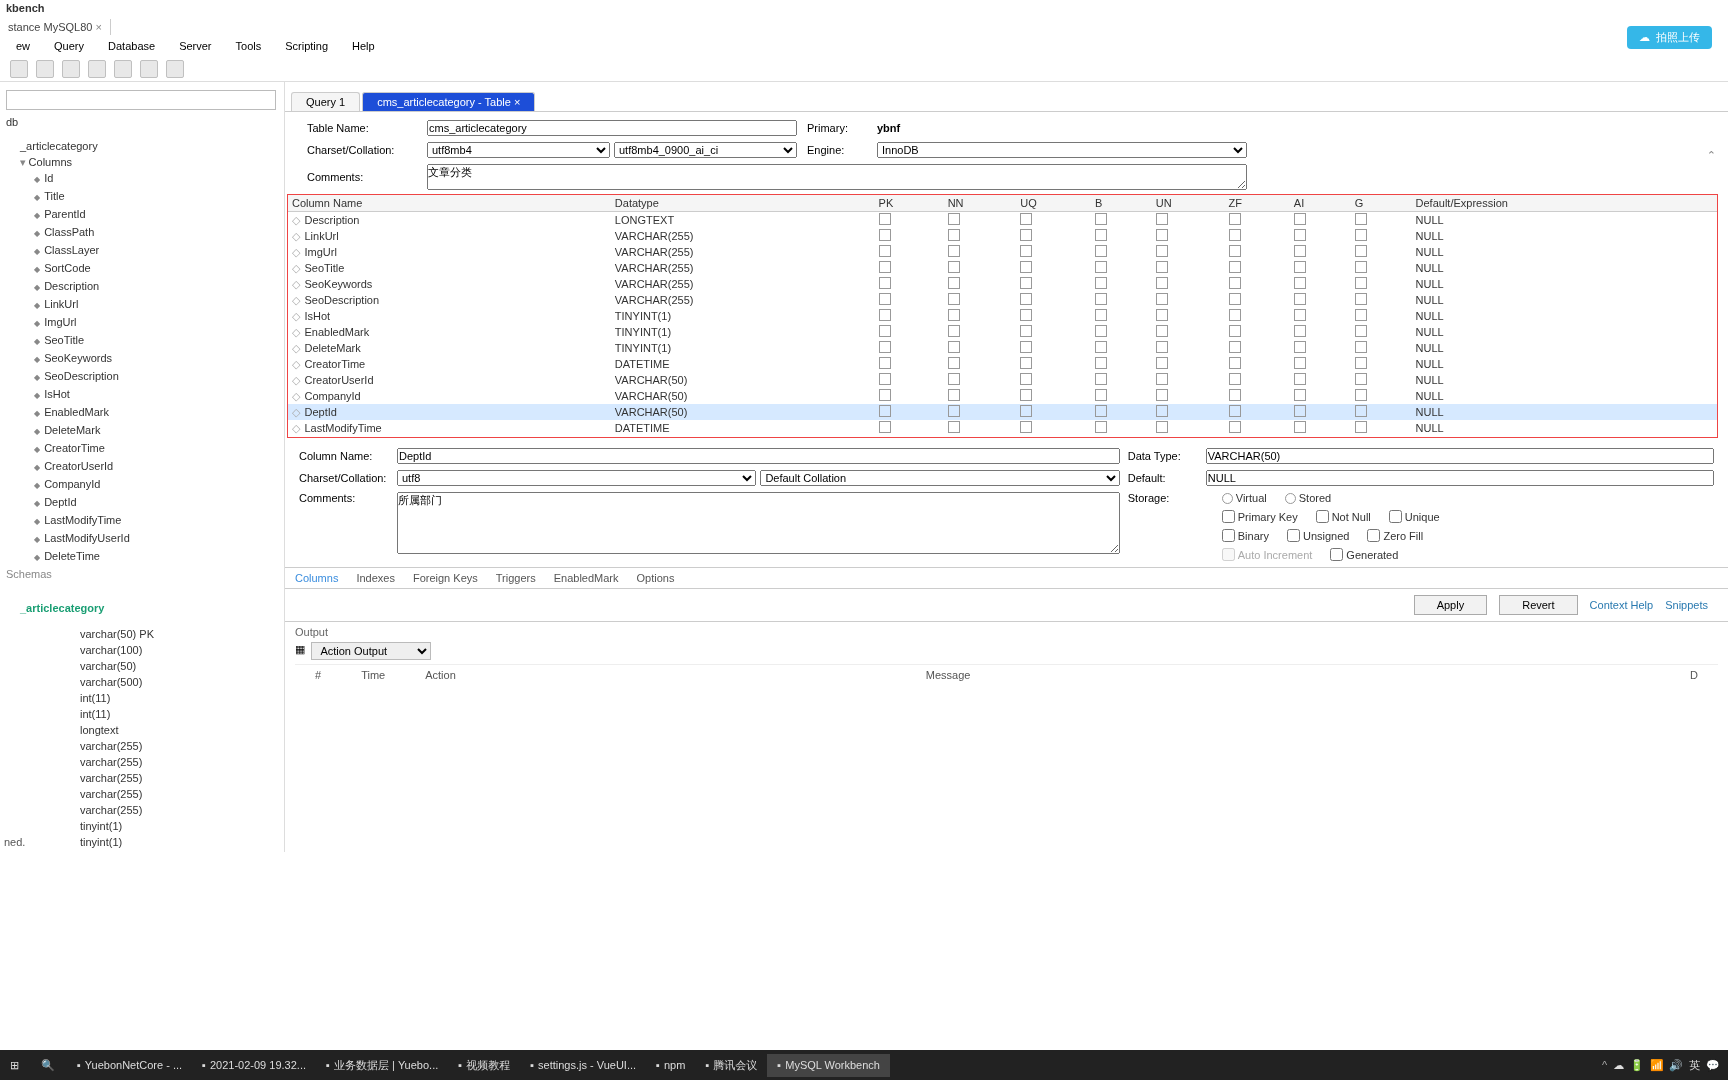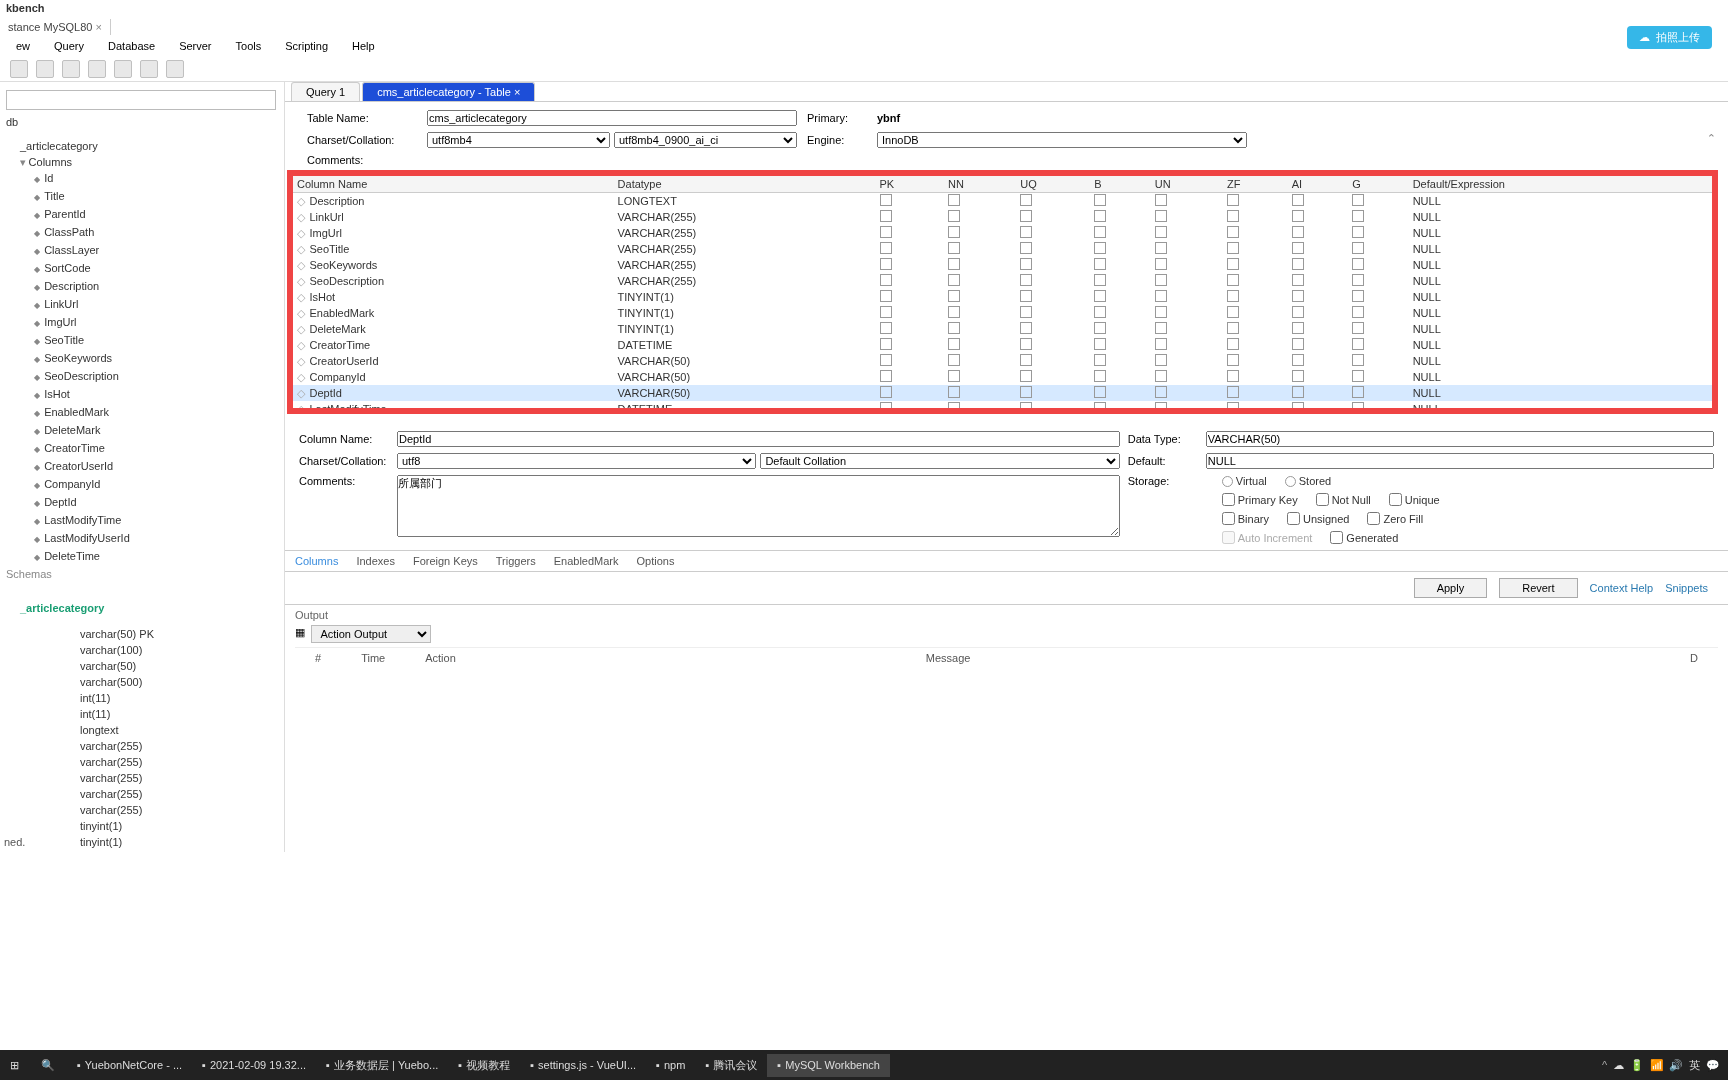--- a/index.html
+++ b/index.html
@@ -15,24 +15,24 @@
 .sidebar { width: 285px; border-right: 1px solid #ddd; padding: 4px 2px; overflow: hidden; position: relative; }
 .sidebar input { width: 270px; margin: 4px; border: 1px solid #bbb; padding: 3px; }
 .tree { padding-left: 4px; font-size: 11px; color: #333; line-height: 16px; }
 .tree .indent1 { padding-left: 14px; }
 .tree .indent2 { padding-left: 28px; }
 .tree .diamond::before { content: "◆"; color: #888; margin-right: 4px; font-size: 8px; }
 .tree .schema { color: #888; }
 .tree .sel { color: #1a9e73; font-weight: bold; }
 .colspec { display: flex; gap: 26px; font-size: 11px; color: #333; }
 .center { flex: 1; display: flex; flex-direction: column; }
-.tabs2 { height: 20px; display: flex; border-bottom: 1px solid #ccc; padding-left: 6px; }
+.tabs2 { height: 20px; display: flex; border-bottom: 1px solid #ccc; padding-left: 6px; margin-top: 10px; }
 .tabs2 .t { padding: 3px 14px; border: 1px solid #ccc; border-bottom: none; border-radius: 3px 3px 0 0; margin-right: 2px; background: #f5f5f5; }
 .tabs2 .t.active { background: #1d4ed8; color: #fff; }
-.grid { border: 6px solid #ef4444; margin: 2px 10px 11px 2px; height: 244px; overflow: auto; }
+.grid { border: 1px solid #ef4444; margin: 2px 10px 4px 2px; height: 244px; overflow: auto; }
 .grid table { border-collapse: collapse; width: 100%; }
 .grid th { background: #f5f5f5; text-align: left; padding: 2px 4px; border-bottom: 1px solid #ccc; font-weight: normal; color: #333; white-space: nowrap; }
 .grid td { padding: 1px 4px; white-space: nowrap; color: #333; }
 .grid tr.selrow td { background: #d6e9ff; }
 .grid .cb { width: 12px; height: 12px; border: 1px solid #999; display: inline-block; }
 .grid .dia::before { content: "◇"; color: #aaa; margin-right: 4px; }
 .storage { font-size: 11px; color: #333; padding-left: 16px; display: flex; gap: 18px; flex-wrap: wrap; }
 .storage label { display: flex; align-items: center; gap: 3px; }
 .subtabs { border-top: 1px solid #ccc; border-bottom: 1px solid #ccc; padding: 4px 10px; display: flex; gap: 18px; color: #555; }
 .subtabs .act { color: #3a8dde; }
@@ -203,20 +203,21 @@
           <label>Primary:</label>
           <div style="font-weight:bold">ybnf</div>
           <label>Charset/Collation:</label>
           <div style="display:flex; gap:4px">
             <select style="flex:1"><option>utf8mb4</option></select>
             <select style="flex:1"><option>utf8mb4_0900_ai_ci</option></select>
           </div>
           <label>Engine:</label>
           <select><option>InnoDB</option></select>
           <label>Comments:</label>
+          <textarea rows="2" style="grid-column: span 3;">文章分类</textarea>
         </div>
       </div>
       <span class="chev" style="align-self:center">⌃</span>
     </div>
 
     <div class="grid">
       <table>
         <thead>
             <tr id="grid-head">
               <th>Column Name</th>

